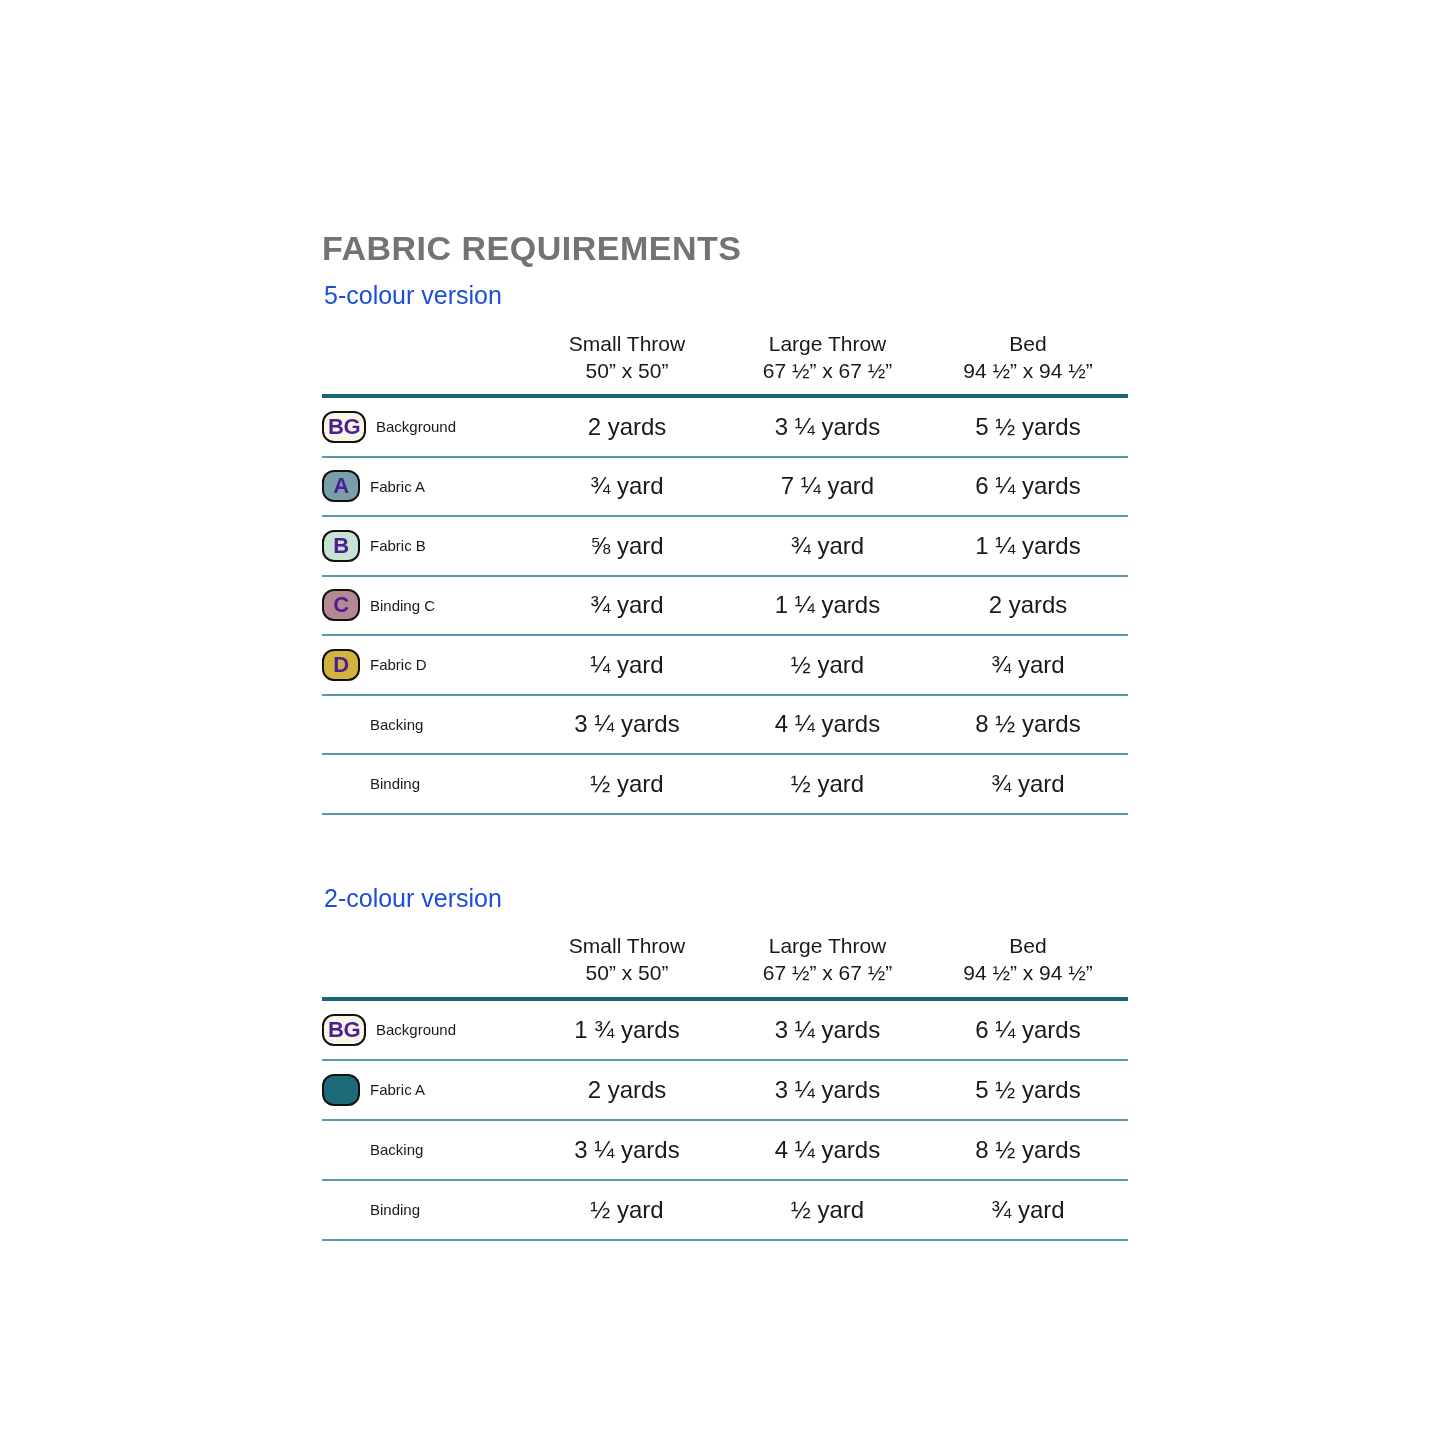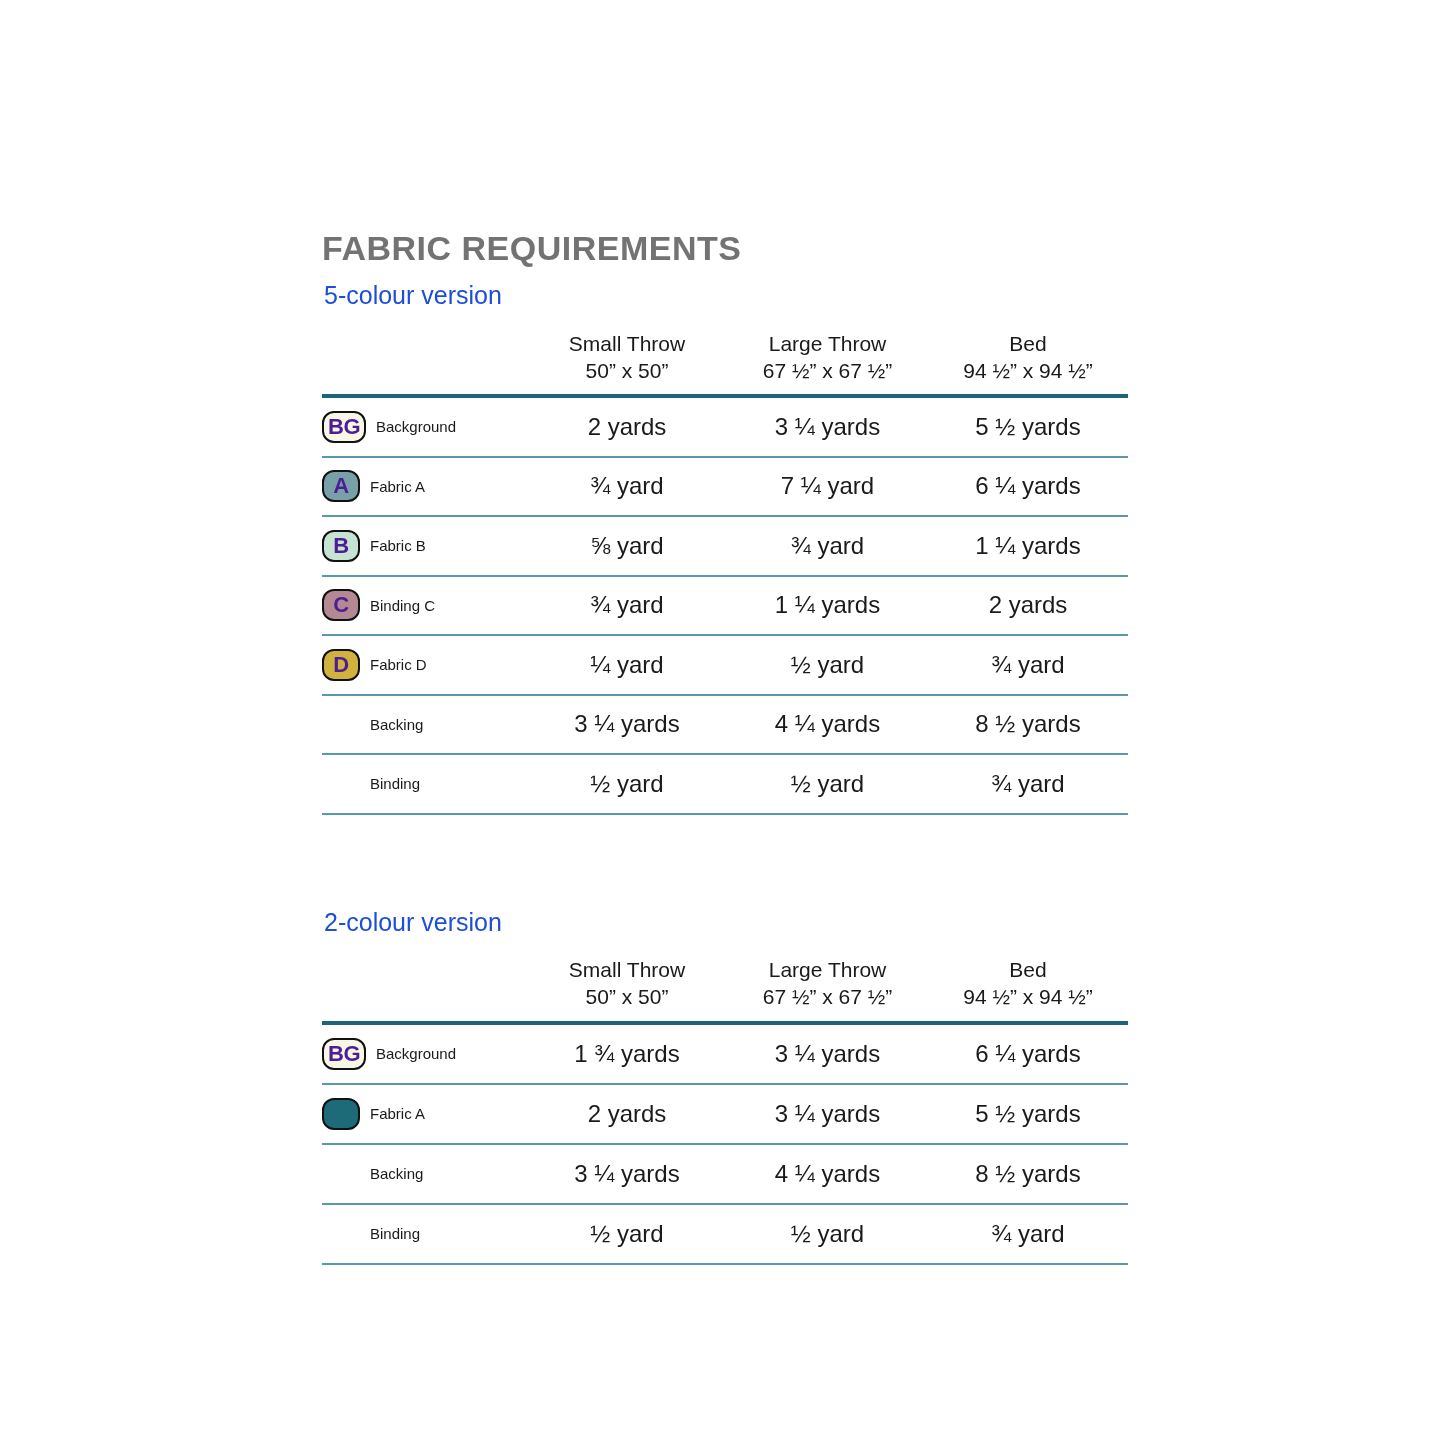--- a/index.html
+++ b/index.html
@@ -31,21 +31,21 @@
     color: #737373;
   }
   .section-heading {
     margin: 17px 0 0 2px;
     font-size: 25px;
     font-weight: normal;
     line-height: 1.1;
     color: #1d4ed8;
   }
   .section-heading.second {
-    margin-top: 94px;
+    margin-top: 70px;
   }
   .qhead {
     display: grid;
     grid-template-columns: 205px 200px 201px 200px;
     align-items: end;
     margin-top: 20px;
     padding-bottom: 10px;
     border-bottom: 4px solid var(--line-dark);
   }
   .colhead {

